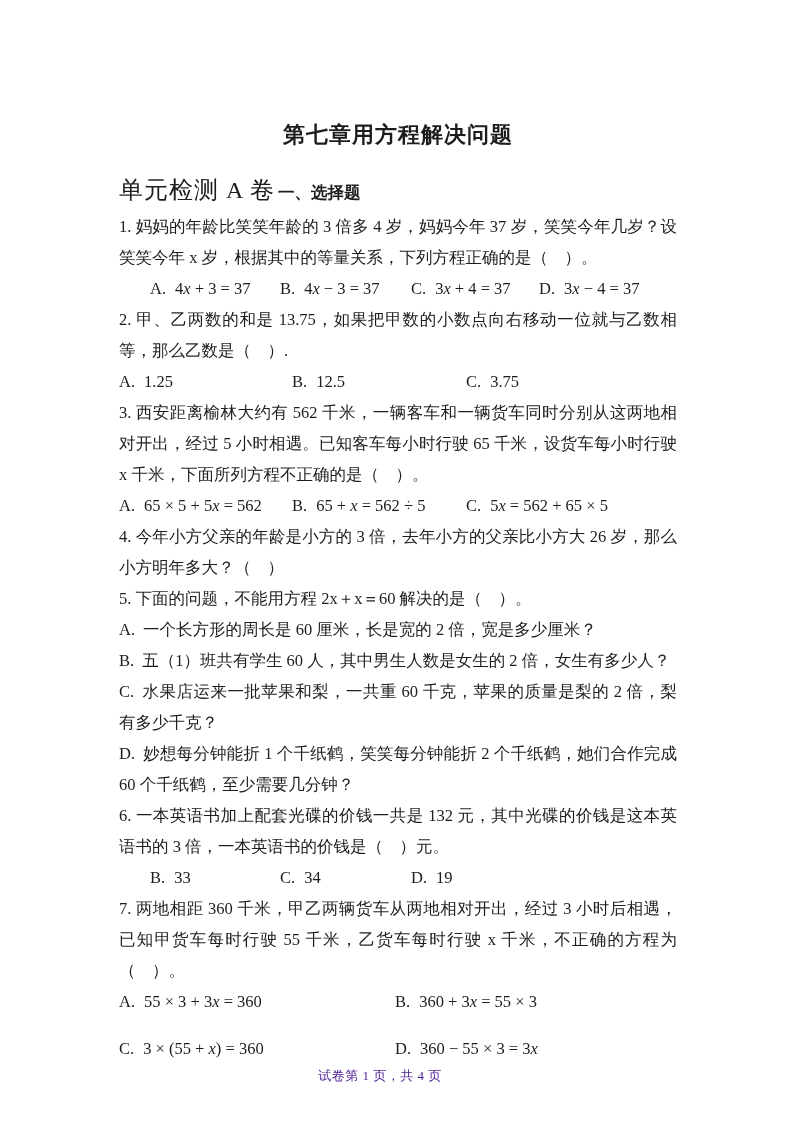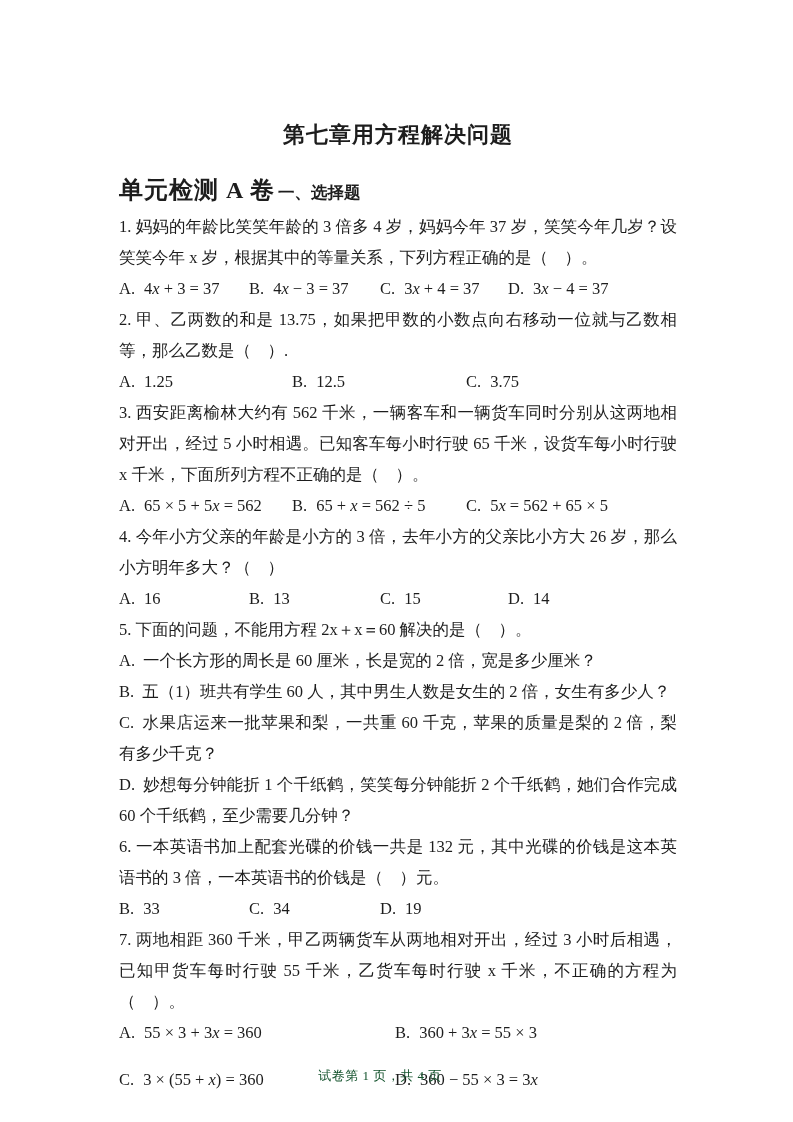--- a/index.html
+++ b/index.html
@@ -16,43 +16,43 @@
   }
   .doc-title{
     margin:0 0 25px 0;
     font-size:22px;line-height:28px;
     font-weight:bold;text-align:center;
     letter-spacing:1px;
   }
   .heading-row{
     line-height:32px;margin:0 0 2px 0;white-space:nowrap;
   }
-  .unit-heading{font-size:24px;font-weight:bold;letter-spacing:1px;text-align:center;}
+  .unit-heading{font-size:24px;font-weight:normal;letter-spacing:1px;text-align:center;}
   .section-heading{font-size:16.5px;font-weight:bold;margin-left:3px;}
   .stem{
     margin:0;font-size:16.5px;line-height:31px;
     text-align:justify;text-justify:inter-character;
   }
   .opts{
     display:grid;font-size:16.5px;line-height:31px;
   }
-  .opt4{grid-template-columns:130px 131px 128px auto;}
+  .opt4{grid-template-columns:130px 131px 128px auto;margin-left:31px;}
   .opt3{grid-template-columns:173px 174px auto;}
   .opt2{grid-template-columns:276px auto;row-gap:16px;}
   .opt{white-space:nowrap;}
   .opt-label{margin-right:9px;}
   .optline{
     margin:0;font-size:16.5px;line-height:31px;
     text-align:justify;text-justify:inter-character;
   }
   .optline .opt-label{margin-right:8px;}
   .math i{font-style:italic;}
   .footer{
     position:absolute;left:0;right:0;top:1068px;
-    text-align:center;font-size:13px;line-height:16px;color:#14532d;
+    text-align:center;font-size:13px;line-height:16px;color:#4c1d95;
     letter-spacing:0.5px;
     padding-left:12px;
   }
 </style>
 </head>
 <body>
 
 <div class="page">
   <div class="content">
 
@@ -85,26 +85,20 @@
       <p class="stem">3. 西安距离榆林大约有 562 千米，一辆客车和一辆货车同时分别从这两地相对开出，经过 5 小时相遇。已知客车每小时行驶 65 千米，设货车每小时行驶 x 千米，下面所列方程不正确的是（　）。</p>
       <div class="opts opt3">
         <span class="opt"><span class="opt-label">A.</span><span class="math">65 × 5 + 5<i>x</i> = 562</span></span>
         <span class="opt"><span class="opt-label">B.</span><span class="math">65 + <i>x</i> = 562 ÷ 5</span></span>
         <span class="opt"><span class="opt-label">C.</span><span class="math">5<i>x</i> = 562 + 65 × 5</span></span>
       </div>
     </div>
 
     <div class="q">
       <p class="stem">4. 今年小方父亲的年龄是小方的 3 倍，去年小方的父亲比小方大 26 岁，那么小方明年多大？（　）</p>
-      <div class="opts opt4">
-        <span class="opt"><span class="opt-label">A.</span><span class="math">16</span></span>
-        <span class="opt"><span class="opt-label">B.</span><span class="math">13</span></span>
-        <span class="opt"><span class="opt-label">C.</span><span class="math">15</span></span>
-        <span class="opt"><span class="opt-label">D.</span><span class="math">14</span></span>
-      </div>
     </div>
 
     <div class="q">
       <p class="stem">5. 下面的问题，不能用方程 2x＋x＝60 解决的是（　）。</p>
       <p class="optline"><span class="opt-label">A.</span><span>一个长方形的周长是 60 厘米，长是宽的 2 倍，宽是多少厘米？</span></p>
       <p class="optline"><span class="opt-label">B.</span><span>五（1）班共有学生 60 人，其中男生人数是女生的 2 倍，女生有多少人？</span></p>
       <p class="optline"><span class="opt-label">C.</span><span>水果店运来一批苹果和梨，一共重 60 千克，苹果的质量是梨的 2 倍，梨有多少千克？</span></p>
       <p class="optline"><span class="opt-label">D.</span><span>妙想每分钟能折 1 个千纸鹤，笑笑每分钟能折 2 个千纸鹤，她们合作完成 60 个千纸鹤，至少需要几分钟？</span></p>
     </div>
 

